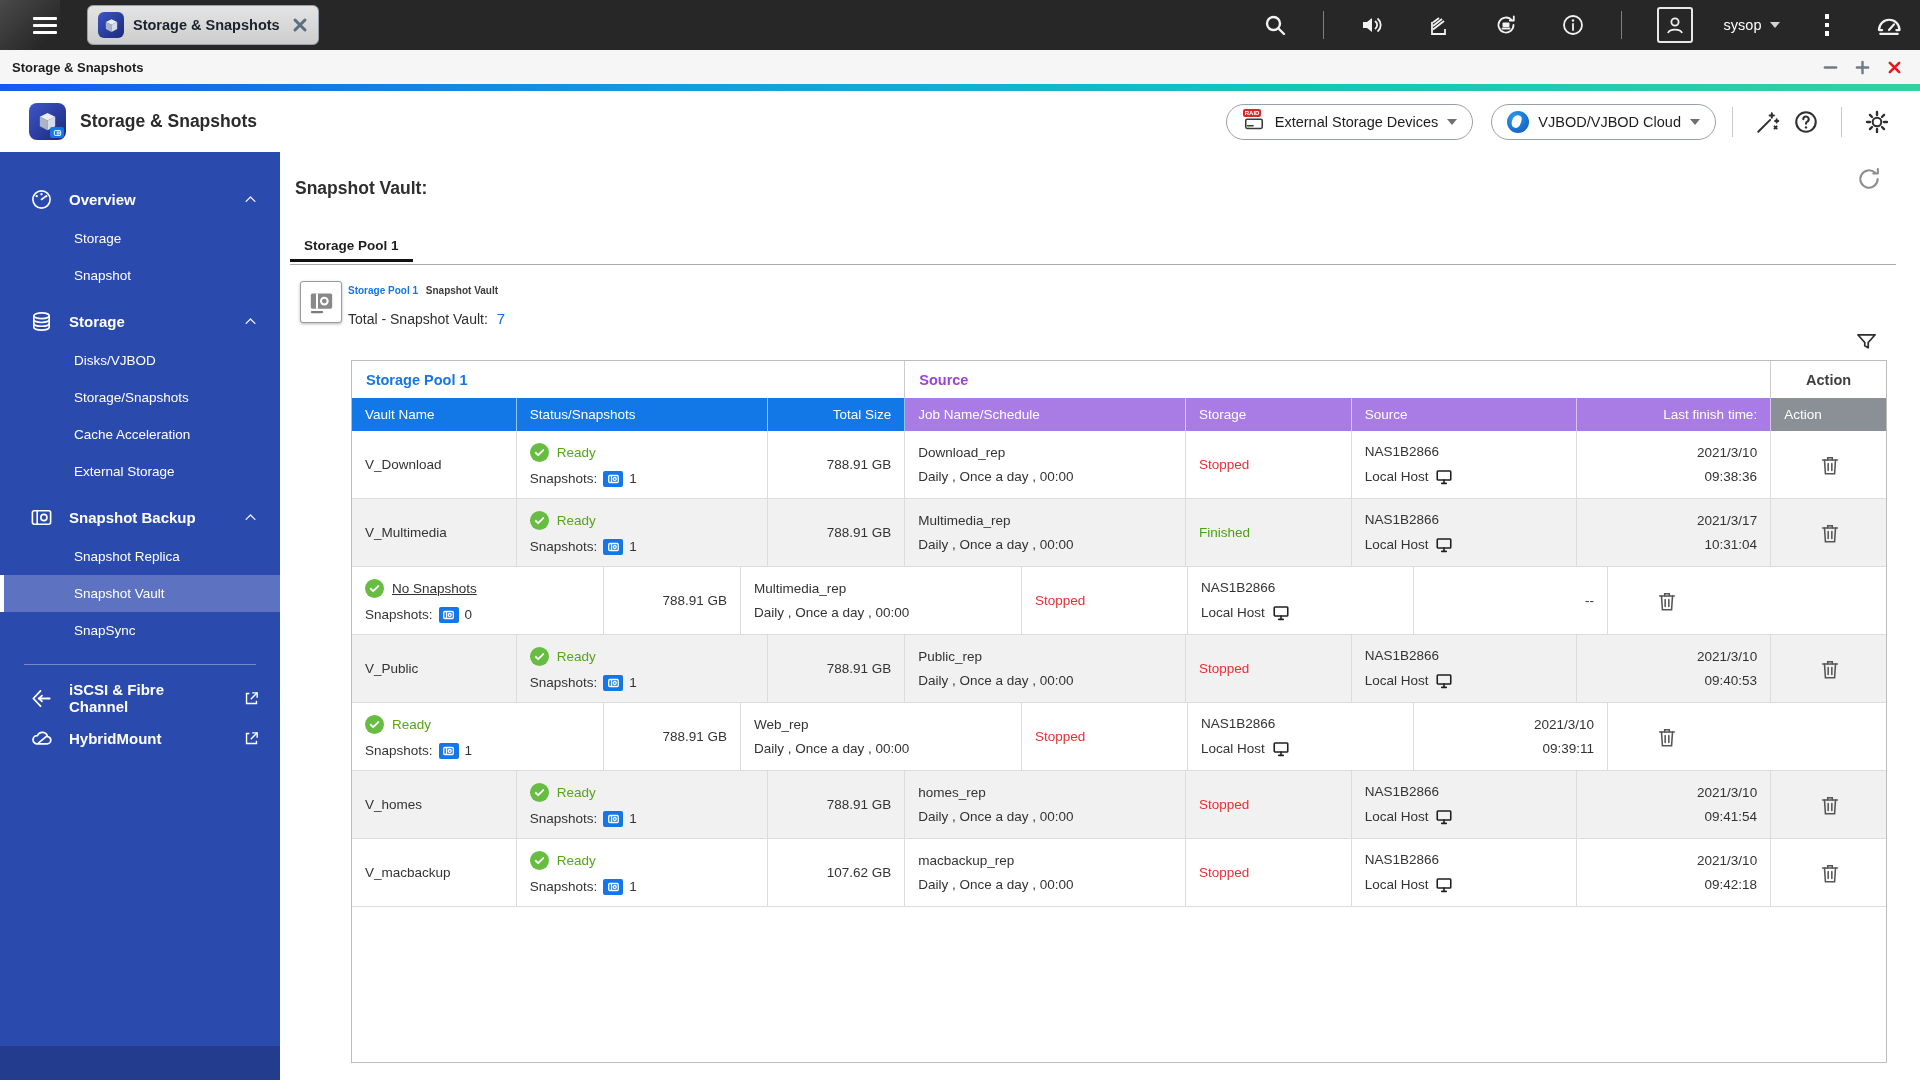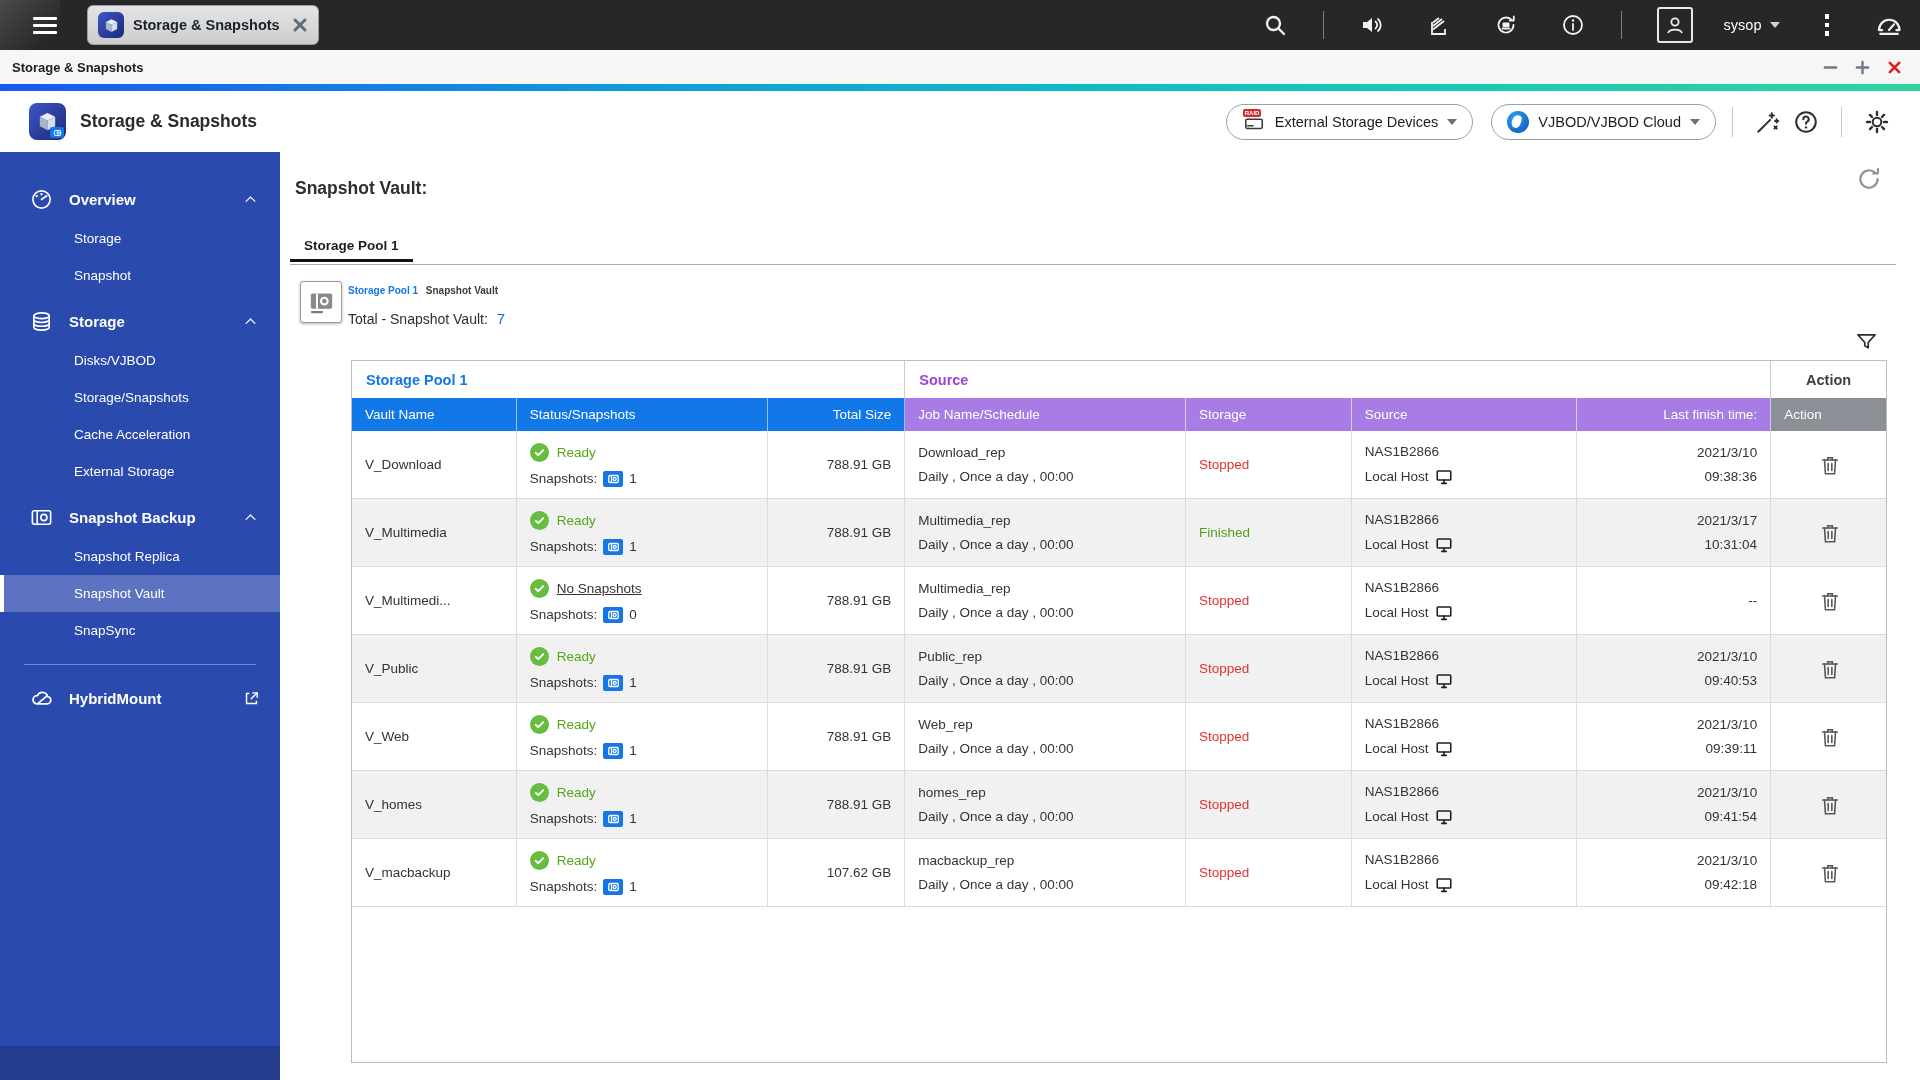--- a/index.html
+++ b/index.html
@@ -364,20 +364,37 @@
           <span>Snapshot Vault</span>
         </div>
       <div class="nav-sub">
           <span>SnapSync</span>
         </div>
 
       <div class="nav-divider"></div>
 
       <div class="nav-link">
         <span class="nic">
+          <svg viewBox="0 0 24 24" fill="none" stroke="currentColor" stroke-width="1.9" stroke-linecap="round" stroke-linejoin="round">
+              <path d="M11 4L3.5 12 11 20"></path>
+              <path d="M20.5 12H9"></path>
+              <path d="M12.5 9l-3 3 3 3"></path>
+            </svg>
+        </span>
+        <span class="nlabel">iSCSI &amp; Fibre Channel</span>
+        <span class="extlink">
+          <svg viewBox="0 0 24 24" fill="none" stroke="currentColor" stroke-width="2">
+              <path d="M9 5H5v14h14v-4"></path>
+              <path d="M13 4h7v7"></path>
+              <path d="M20 4l-9 9"></path>
+            </svg>
+        </span>
+      </div>
+      <div class="nav-link">
+        <span class="nic">
           <svg viewBox="0 0 24 24" fill="none" stroke="currentColor" stroke-width="1.8" stroke-linejoin="round">
               <path d="M7 17.5a4.2 4.2 0 1 1 .7-8.4A5.6 5.6 0 0 1 18.3 10 3.7 3.7 0 0 1 17.6 17.5H7z"></path>
               <path d="M9 16.5L17.5 9.5" stroke-linecap="round"></path>
             </svg>
         </span>
         <span class="nlabel">HybridMount</span>
         <span class="extlink">
           <svg viewBox="0 0 24 24" fill="none" stroke="currentColor" stroke-width="2">
               <path d="M9 5H5v14h14v-4"></path>
               <path d="M13 4h7v7"></path>
@@ -560,23 +577,20 @@
         <svg viewBox="0 0 24 24" fill="none" stroke="currentColor" stroke-width="1.7" stroke-linecap="round">
                     <path d="M4 6.5h16"></path>
                     <path d="M9.5 6.5V4h5v2.5"></path>
                     <path d="M6 6.5l1 15h10l1-15"></path>
                     <path d="M10 10.5v7.5M14 10.5v7.5"></path>
                   </svg>
       </button>
     </div>
   </div>
             <div class="trow">
-    <div class="td c1">
-                <span>V_Multimedi...</span>
-              </div>
     <div class="td c2 two">
       <div class="st-line">
         <span class="okdot">
           <svg viewBox="0 0 24 24" width="13" height="13" fill="none" stroke="#fff" stroke-width="3.4" stroke-linecap="round" stroke-linejoin="round">
                       <path d="M5 12.5l4.5 4.5L19 7.5"></path>
                     </svg>
         </span>
         <span class="st-text ok-dark">No Snapshots</span>
       </div>
       <div class="sn-line">
@@ -684,23 +698,20 @@
         <svg viewBox="0 0 24 24" fill="none" stroke="currentColor" stroke-width="1.7" stroke-linecap="round">
                     <path d="M4 6.5h16"></path>
                     <path d="M9.5 6.5V4h5v2.5"></path>
                     <path d="M6 6.5l1 15h10l1-15"></path>
                     <path d="M10 10.5v7.5M14 10.5v7.5"></path>
                   </svg>
       </button>
     </div>
   </div>
             <div class="trow">
-    <div class="td c1">
-                <span>V_Web</span>
-              </div>
     <div class="td c2 two">
       <div class="st-line">
         <span class="okdot">
           <svg viewBox="0 0 24 24" width="13" height="13" fill="none" stroke="#fff" stroke-width="3.4" stroke-linecap="round" stroke-linejoin="round">
                       <path d="M5 12.5l4.5 4.5L19 7.5"></path>
                     </svg>
         </span>
         <span class="st-text ok-green">Ready</span>
       </div>
       <div class="sn-line">

